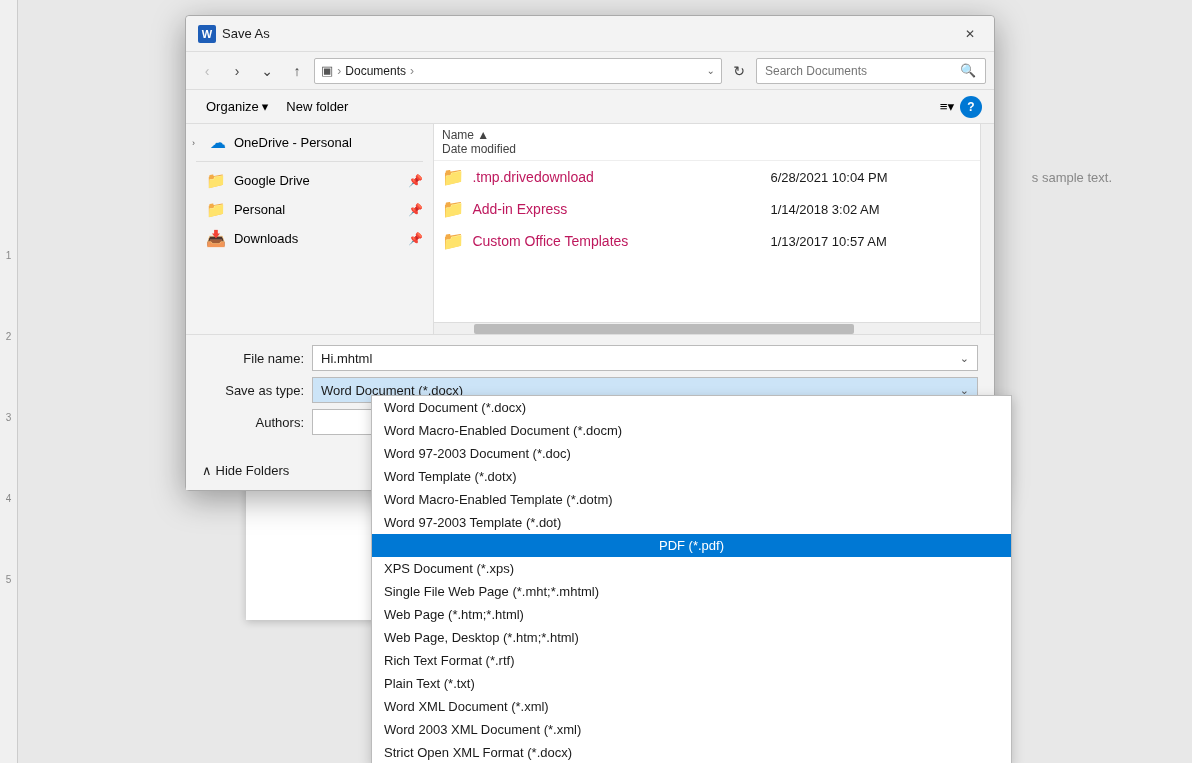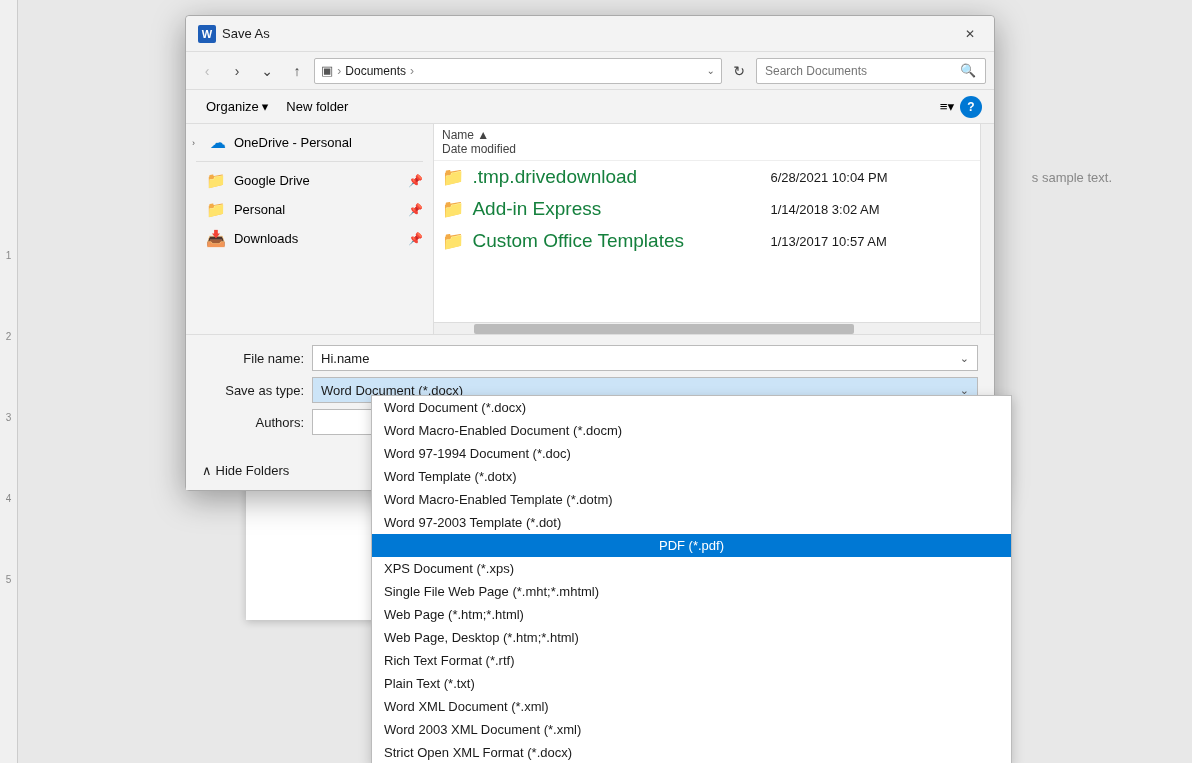--- a/index.html
+++ b/index.html
@@ -304,21 +304,21 @@
       overflow-y: auto;
       flex: 1;
     }
     .file-row {
       display: flex;
       align-items: center;
       padding: 5px 8px;
       gap: 8px;
       cursor: pointer;
     }
-    .file-name { width: 290px; font-size: 19px; color: #15803d; }
+    .file-name { width: 290px; font-size: 14px; color: #be185d; }
     .file-date { flex: 1; font-size: 13px; color: #1a1a1a; }
 
     
     .hscroll-bar {
       height: 12px;
       background: #f0f0f0;
       border-top: 1px solid #ddd;
       position: relative;
     }
     .hscroll-thumb {
@@ -588,21 +588,21 @@
     </div>
 
     <div class="vscroll-divider"></div>
   </div>
 
   <div class="form-area">
 
     <div class="form-row">
       <span class="form-label">File name:</span>
       <div class="form-input">
-        <span class="form-input-text">Hi.name</span>
+        <span class="form-input-text">Hi.mhtml</span>
         <span class="form-input-arrow">⌄</span>
       </div>
     </div>
 
     <div class="form-row">
       <span class="form-label">Save as type:</span>
       <div class="form-select">
         <span class="form-select-text">Word Document (*.docx)</span>
         <span class="form-input-arrow">⌄</span>
       </div>
@@ -622,21 +622,21 @@
     <div class="action-btns">
       <button class="action-btn primary">Save</button>
       <button class="action-btn">Cancel</button>
     </div>
   </div>
 </div>
 
 <div class="dropdown-container">
   <div class="dropdown-item">Word Document (*.docx)</div>
   <div class="dropdown-item">Word Macro-Enabled Document (*.docm)</div>
-  <div class="dropdown-item">Word 97-1994 Document (*.doc)</div>
+  <div class="dropdown-item">Word 97-2003 Document (*.doc)</div>
   <div class="dropdown-item">Word Template (*.dotx)</div>
   <div class="dropdown-item">Word Macro-Enabled Template (*.dotm)</div>
   <div class="dropdown-item">Word 97-2003 Template (*.dot)</div>
   <div class="dropdown-item selected">PDF (*.pdf)</div>
   <div class="dropdown-item">XPS Document (*.xps)</div>
   <div class="dropdown-item">Single File Web Page (*.mht;*.mhtml)</div>
   <div class="dropdown-item">Web Page (*.htm;*.html)</div>
   <div class="dropdown-item">Web Page, Desktop (*.htm;*.html)</div>
   <div class="dropdown-item">Rich Text Format (*.rtf)</div>
   <div class="dropdown-item">Plain Text (*.txt)</div>

